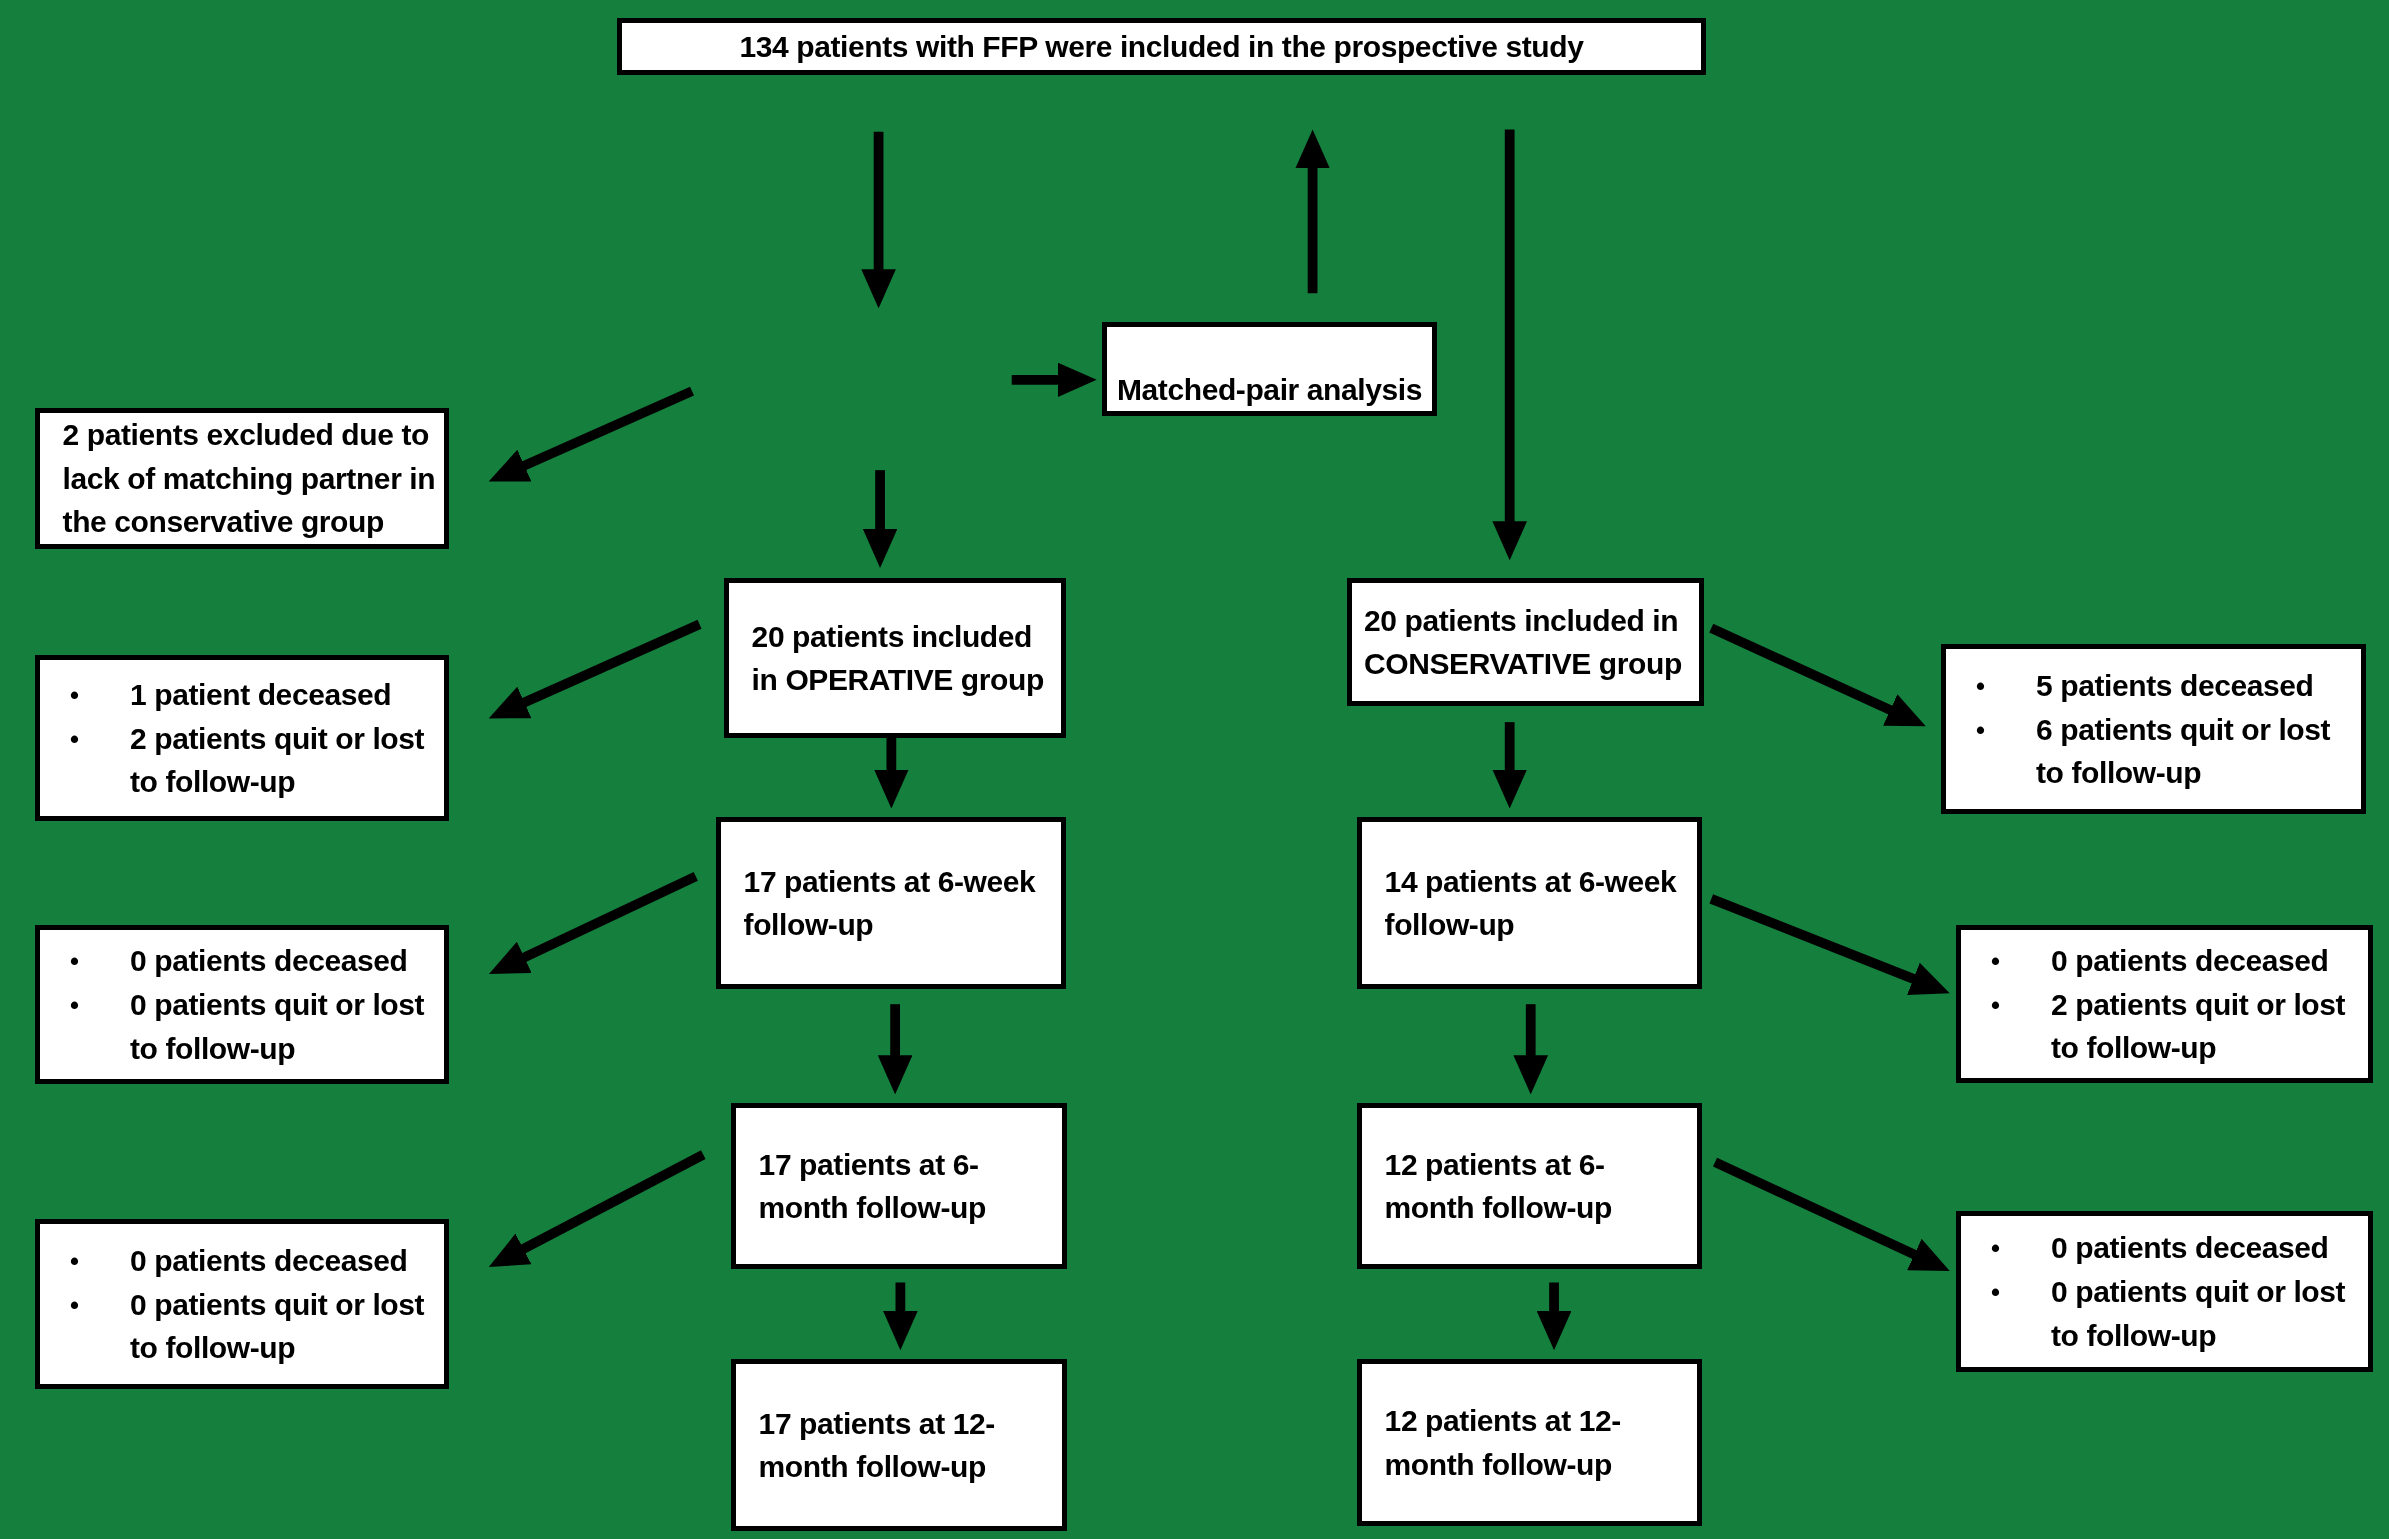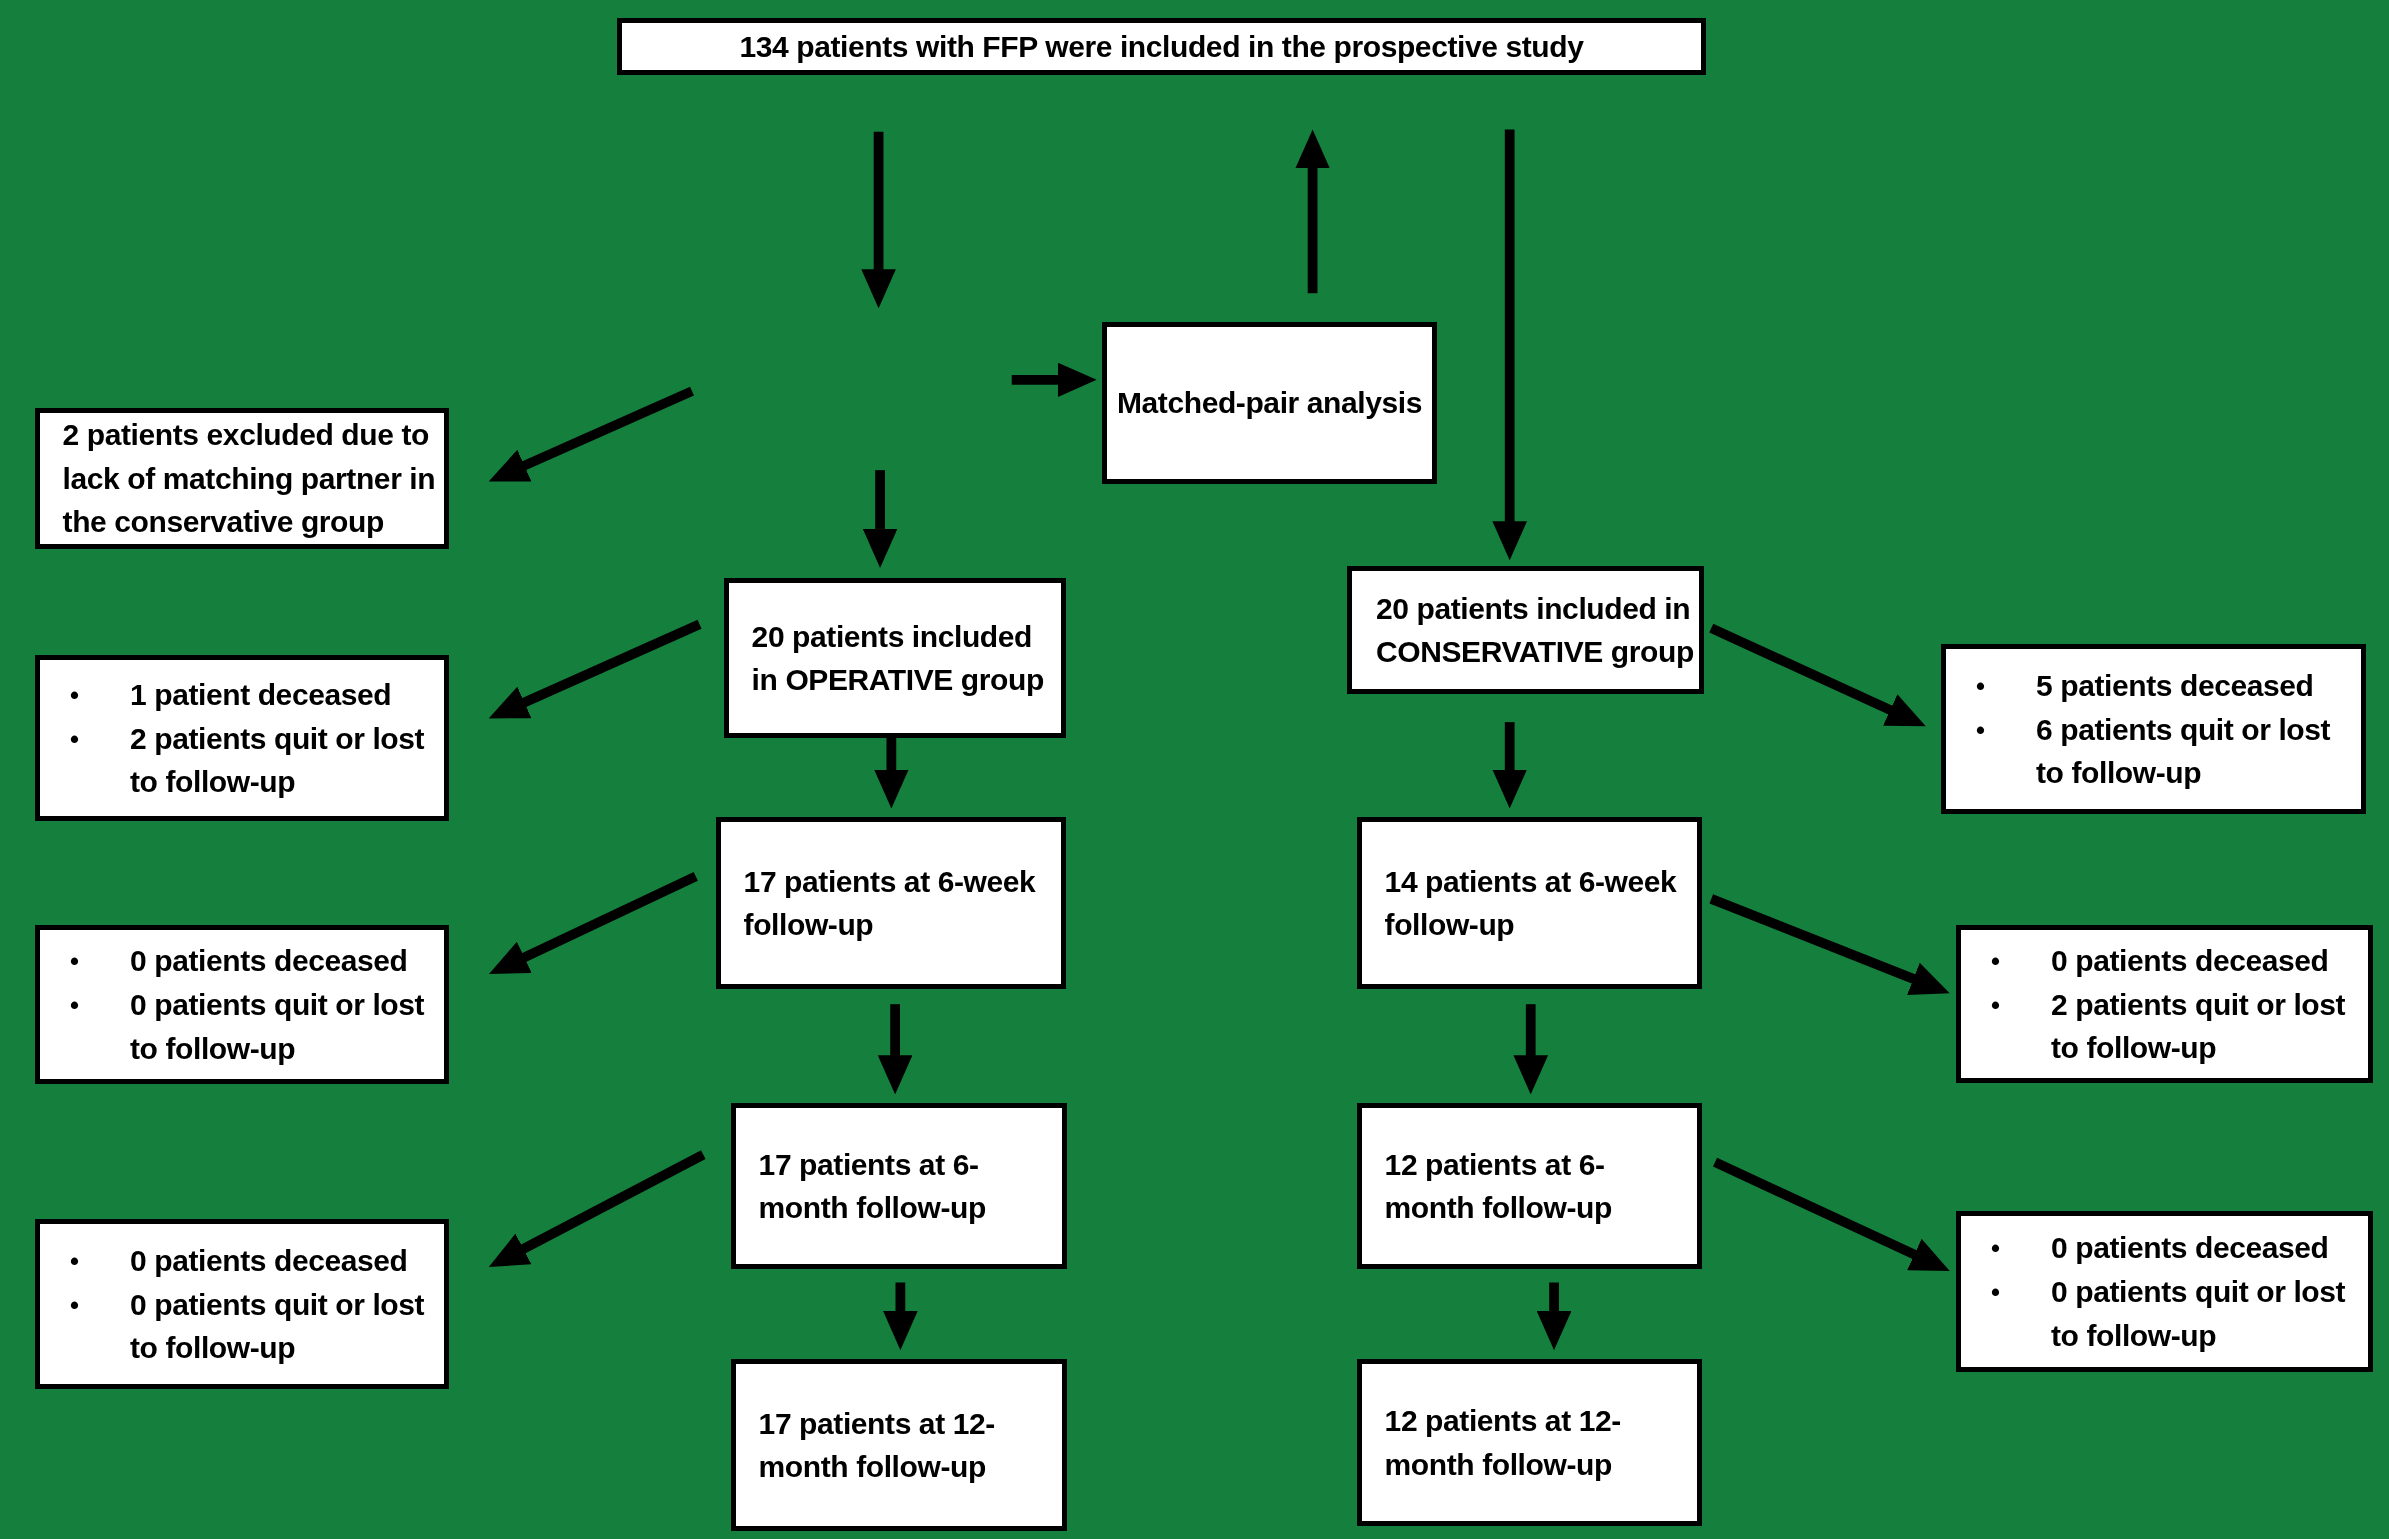--- a/index.html
+++ b/index.html
@@ -88,36 +88,36 @@
       <line x1="2066" y1="1705" x2="2066" y2="1753" marker-end="url(#ah)"></line>
       <line x1="2280" y1="1545" x2="2554" y2="1672" marker-end="url(#ah)"></line>
     </g>
   </svg>
 
   <div class="box center" style="left:617px; top:18px; width:1089px; height:57px;">
     <div class="ln">134 patients with FFP were included in the prospective study</div>
   </div>
 
 
-  <div class="box center" style="left:1102px; top:322px; width:335px; height:162px;">
+  <div class="box center" style="left:1102px; top:322px; width:335px; height:94px;justify-content:flex-end;">
     <div class="ln">Matched-pair analysis</div>
   </div>
 
   <div class="box" style="left:35px; top:408px; width:414px; height:141px; ">
     <div class="ln">2 patients excluded due to</div>
     <div class="ln">lack of matching partner in</div>
     <div class="ln">the conservative group</div>
   </div>
 
   <div class="box" style="left:724px; top:578px; width:342px; height:160px;justify-content:center;">
     <div class="ln">20 patients included</div>
     <div class="ln">in OPERATIVE group</div>
   </div>
 
-  <div class="box" style="left:1347px; top:566px; width:357px; height:128px; padding-left:24px;">
+  <div class="box" style="left:1347px; top:578px; width:357px; height:128px; padding-left:12px;">
     <div class="ln">20 patients included in</div>
     <div class="ln">CONSERVATIVE group</div>
   </div>
 
   <div class="box bullets" style="left:35px; top:655px; width:414px; height:166px;">
     <div class="brow">
       <span class="dot">•</span>
       <span class="btxt">1 patient deceased</span>
     </div>
     <div class="brow">

